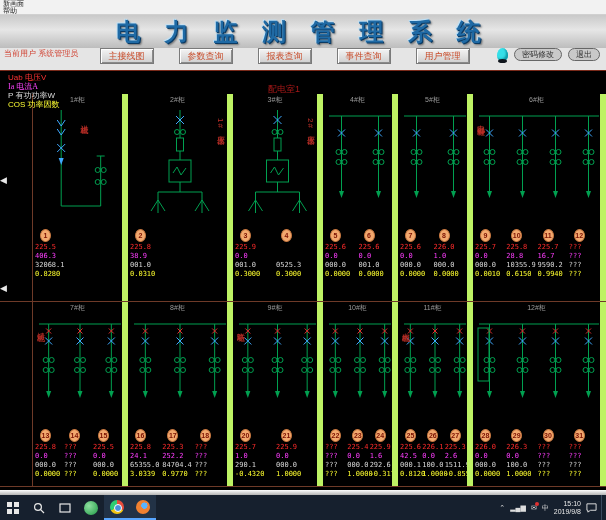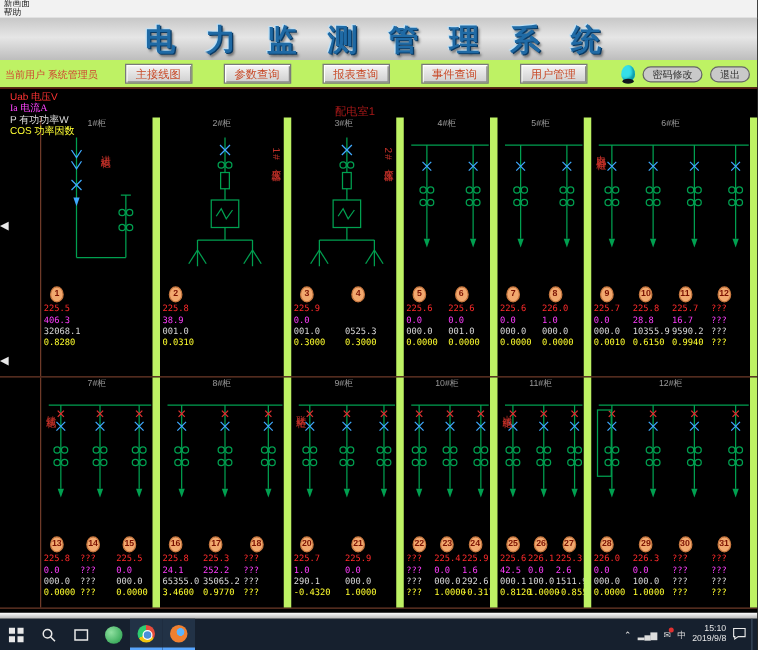--- a/index.html
+++ b/index.html
@@ -11,21 +11,21 @@
   .win-menu{height:15px;background:#f2f2f2;padding-left:3px;border-bottom:1px solid #d0d0d0}
   .win-menu div{font-size:7px;line-height:7px;color:#222}
 
   
   .banner{height:33px;background:linear-gradient(#c9c9c9,#e6e6e6 45%,#bdbdbd);
     display:flex;align-items:center;justify-content:center}
   .banner .title{font-size:24px;font-weight:bold;letter-spacing:9px;color:#1f6aa5;
     text-shadow:1px 1px 0 #0b3a63,2px 2px 2px rgba(0,0,0,.45),-1px -1px 0 #bfe0f5}
 
   
-  .toolbar{height:22px;background:#bef264;display:flex;align-items:center;position:relative}
+  .toolbar{height:22px;background:#e5e5e5;display:flex;align-items:flex-start;position:relative}
   .user-info{font-size:8px;color:#d04030;margin-left:4px;width:112px;white-space:nowrap;overflow:hidden}
   .btn{height:16px;margin-right:25px;padding:0 8px;font-size:9px;color:#c84a28;
     background:linear-gradient(#f4f4f4,#cfcfcf);border:1px solid #7a7a7a;
     box-shadow:inset 1px 1px 0 #ffffff,inset -1px -1px 0 #8a8a8a;cursor:pointer;white-space:nowrap}
   .lamp{width:11px;height:15px;margin:0 8px 0 2px;position:relative}
   .lamp .drop{position:absolute;left:0;top:0;width:11px;height:13px;background:#35dfe8;
     border-radius:50% 50% 48% 48%/58% 58% 42% 42%;box-shadow:inset -2px -2px 2px #0f9aa8}
   .lamp .base{position:absolute;left:1px;bottom:0;width:9px;height:4px;background:#10151c;border-radius:50%}
   .oval{height:13px;padding:0 7px;margin-right:6px;font-size:8px;color:#333;background:#c9c9c9;
     border:1px solid #666;border-radius:8px;cursor:pointer;white-space:nowrap}
@@ -482,27 +482,27 @@
               <circle cx="89.66666666666667" cy="56" r="2.5" fill="none" stroke="#00a050"></circle>
               <polygon points="84.16666666666667,77 89.16666666666667,77 86.66666666666667,84" fill="#00a050"></polygon>
             </svg>
           </div>
           <div class="readouts">
             <div class="feeder-col">
               <div class="badge">16</div>
               <div class="val v-u">225.8</div>
               <div class="val v-i">24.1</div>
               <div class="val v-p">65355.0</div>
-              <div class="val v-cos">3.4600</div>
+              <div class="val v-cos">3.0339</div>
             </div>
             <div class="feeder-col">
               <div class="badge">17</div>
               <div class="val v-u">225.3</div>
               <div class="val v-i">252.2</div>
-              <div class="val v-p">35065.2</div>
+              <div class="val v-p">84704.4</div>
               <div class="val v-cos">0.9770</div>
             </div>
             <div class="feeder-col">
               <div class="badge">18</div>
               <div class="val v-u">???</div>
               <div class="val v-i">???</div>
               <div class="val v-p">???</div>
               <div class="val v-cos">???</div>
             </div>
           </div>

